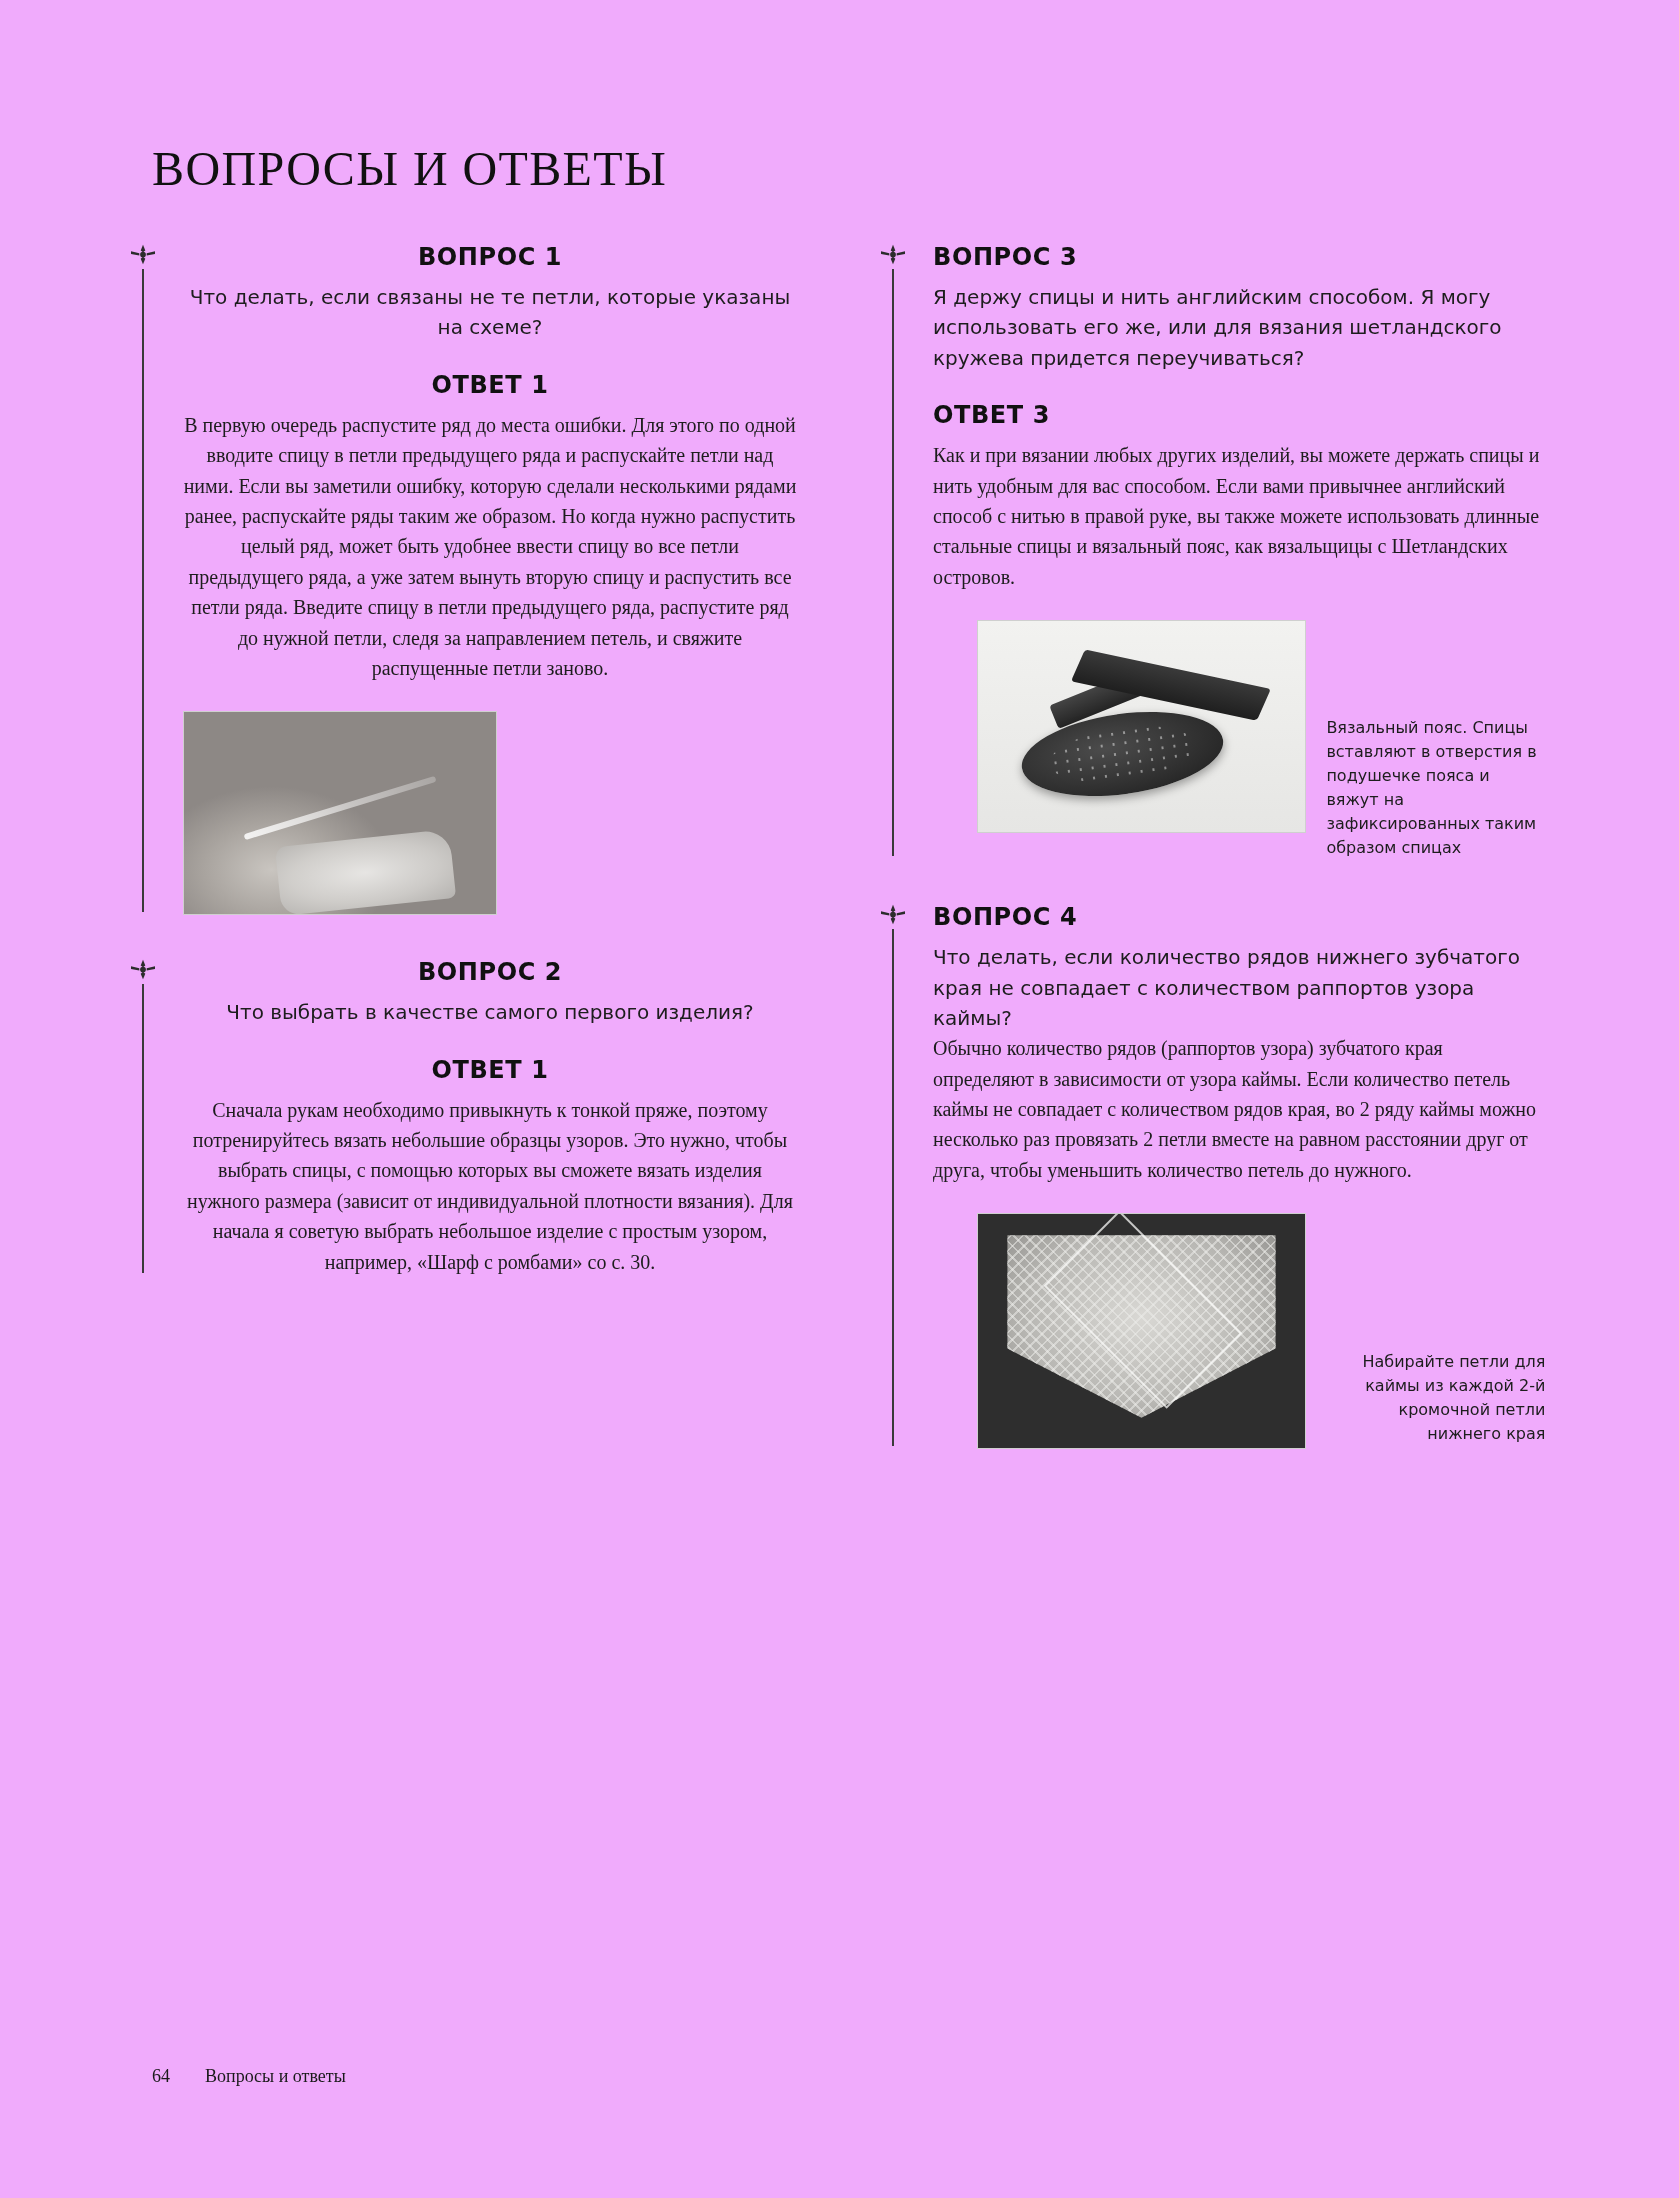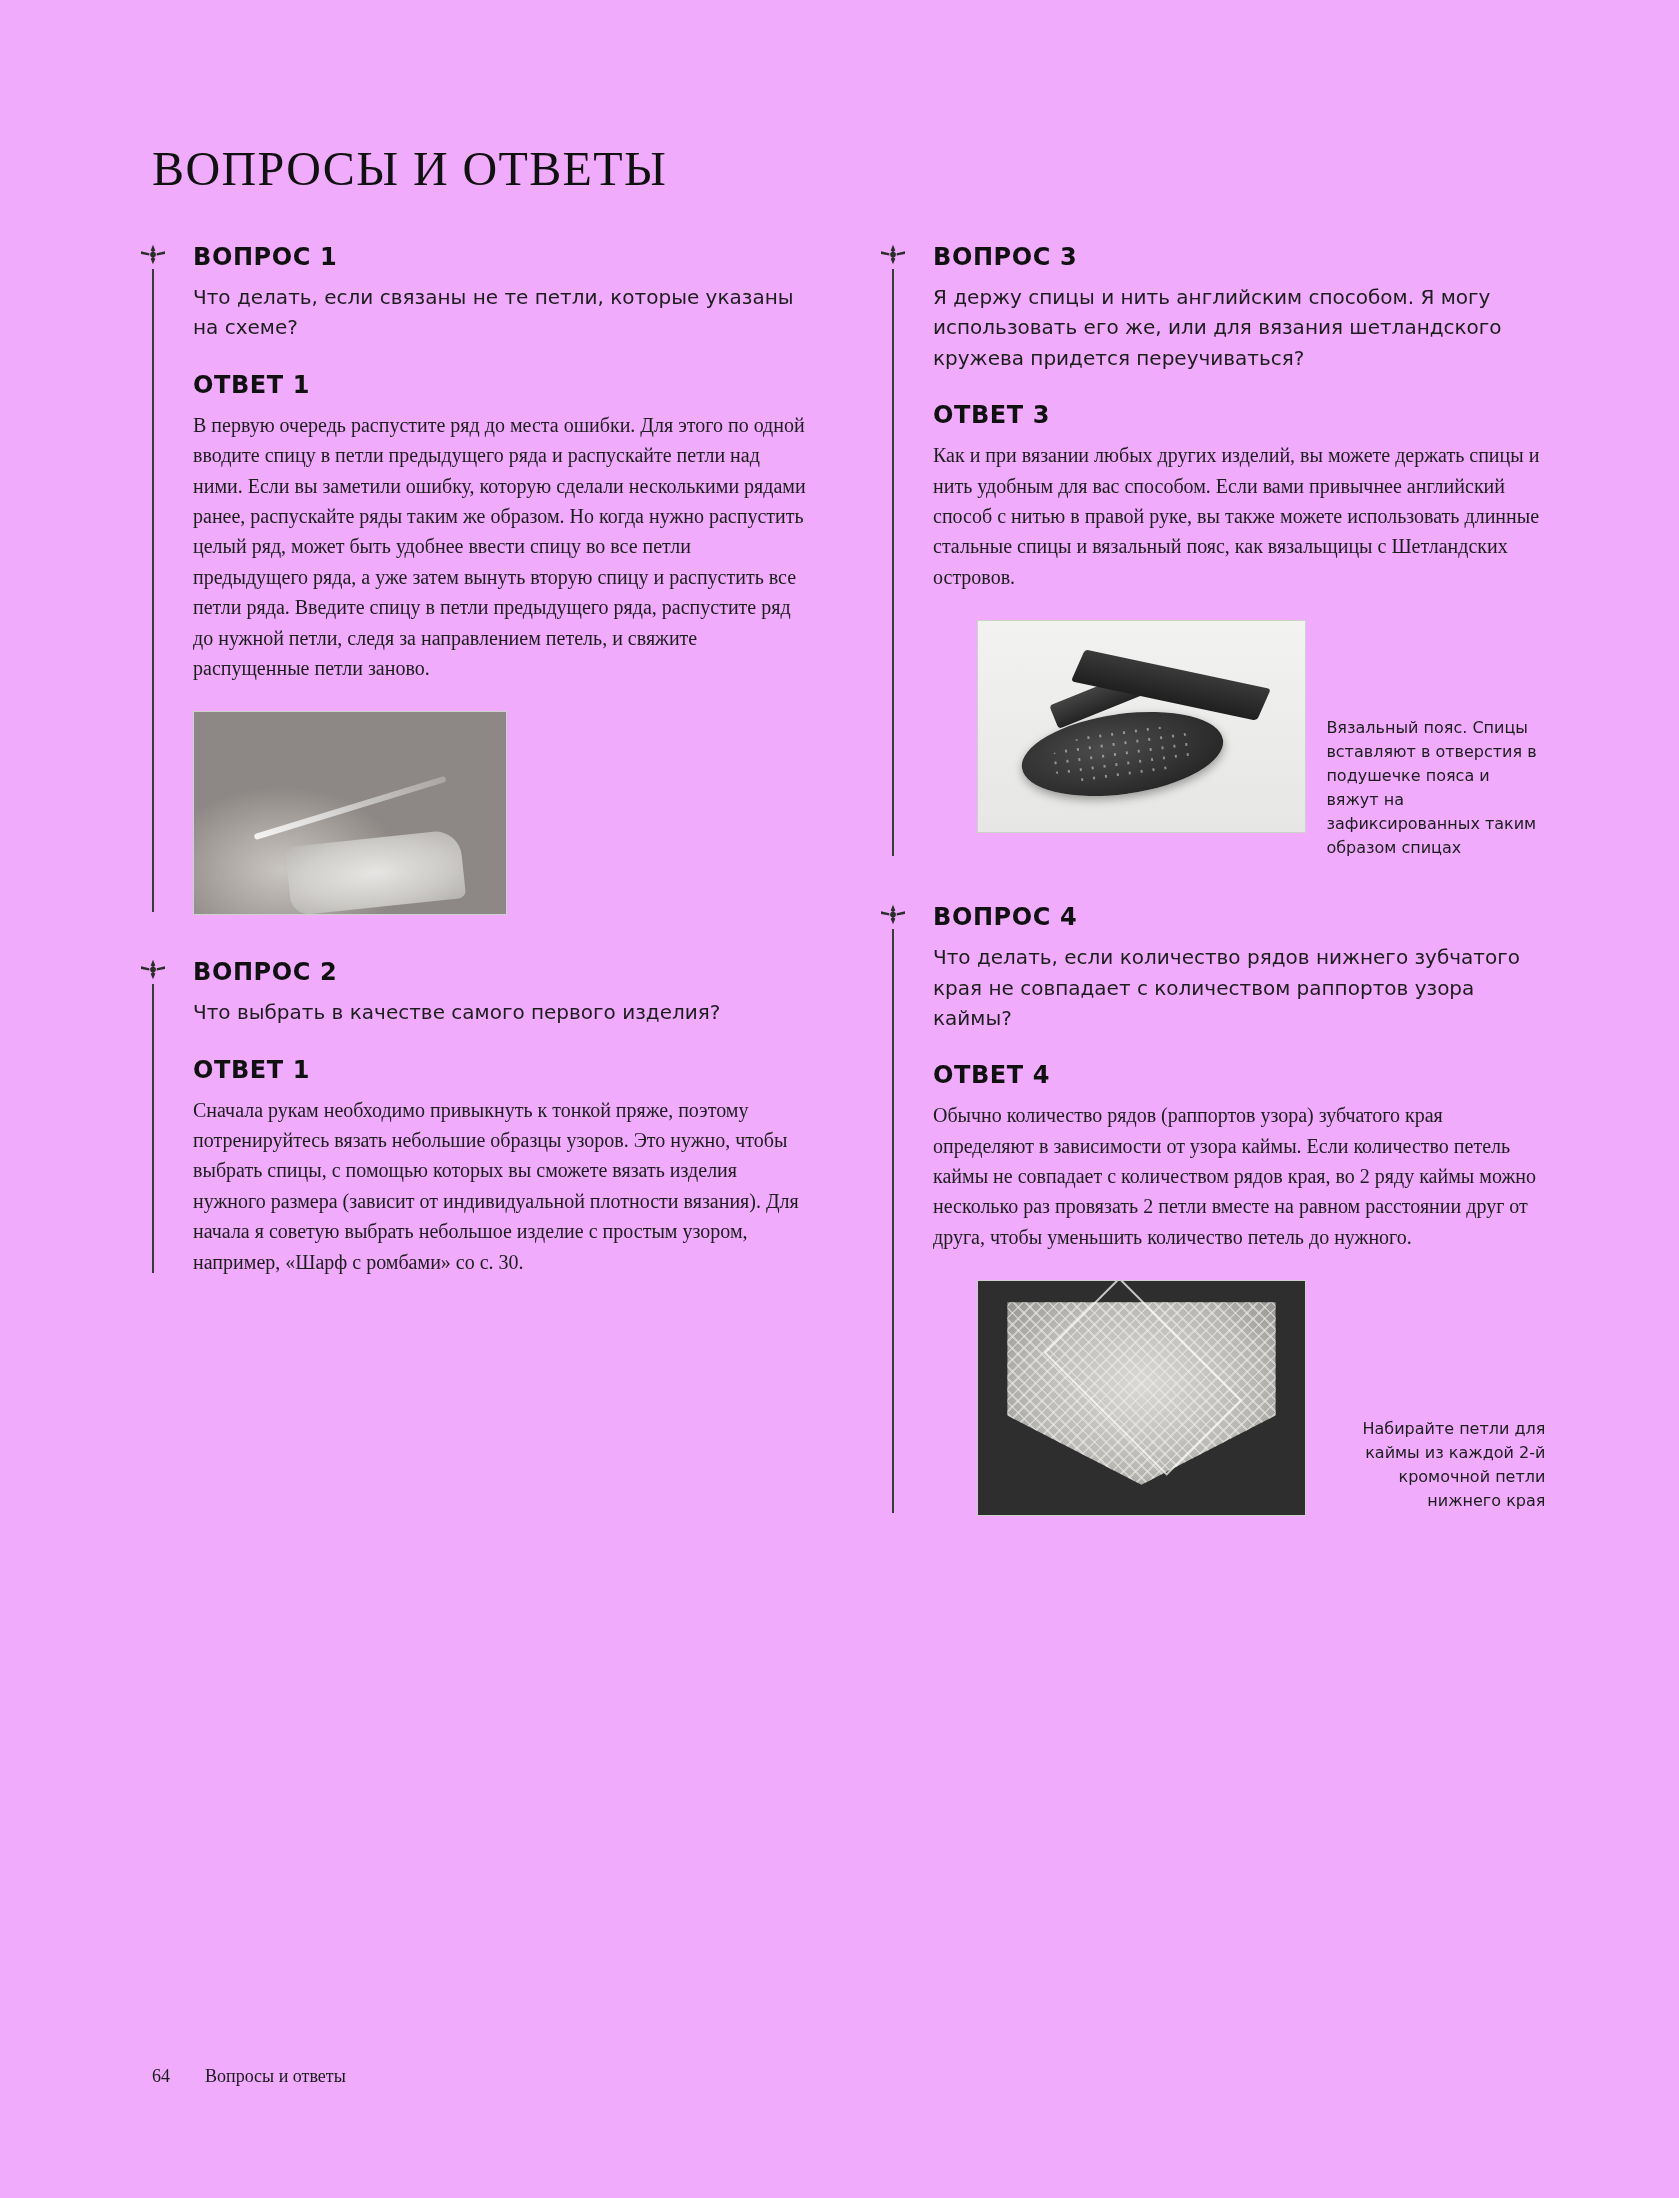--- a/index.html
+++ b/index.html
@@ -33,21 +33,21 @@
     color: #111;
     font-weight: 400;
   }
 
   
   .column {
     position: absolute;
     top: 243px;
     width: 668px;
   }
-  .col-left  { left: 139px; }
+  .col-left  { left: 129px; text-align: center; }
   .col-right { left: 879px; }
 
   
   .qa-block {
     position: relative;
     padding-left: 54px;
     margin-bottom: 43px;
   }
   .qa-rule {
     position: absolute;
@@ -320,21 +320,20 @@
           <path d="M15 2 L17.5 8 L15 10 L12.5 8 Z" fill="currentColor"></path>
           <path d="M2 9 L11 11 L11 13.5 L2 12 Z" fill="currentColor"></path>
           <path d="M28 9 L19 11 L19 13.5 L28 12 Z" fill="currentColor"></path>
           <circle cx="15" cy="12.5" r="3.1" fill="currentColor"></circle>
           <path d="M15 23 L17.5 17 L15 15 L12.5 17 Z" fill="currentColor"></path>
         </svg>
       </span>
       <span class="qa-rule"></span>
       <h2 class="q-head">ВОПРОС 4</h2>
       <p class="q-text">Что делать, если количество рядов нижнего зубчатого края не совпадает с количеством раппортов узора каймы?</p>
-      <h3 class="a-head">ОТВЕТ 4</h3>
       <p class="a-text">Обычно количество рядов (раппортов узора) зубчатого края определяют в зависимости от узора каймы. Если количество петель каймы не совпадает с количеством рядов края, во 2 ряду каймы можно несколько раз провязать 2 петли вместе на равном расстоянии друг от друга, чтобы уменьшить количество петель до нужного.</p>
 
       <div class="figure fig-row fig-row-bottom">
         <div class="fig-img fig3">
           <div class="photo-lace">
             <div class="lace"></div>
             <div class="lace-inner"></div>
           </div>
         </div>
         <div class="fig-caption">Набирайте петли для каймы из каждой 2-й кромочной петли нижнего края</div>

